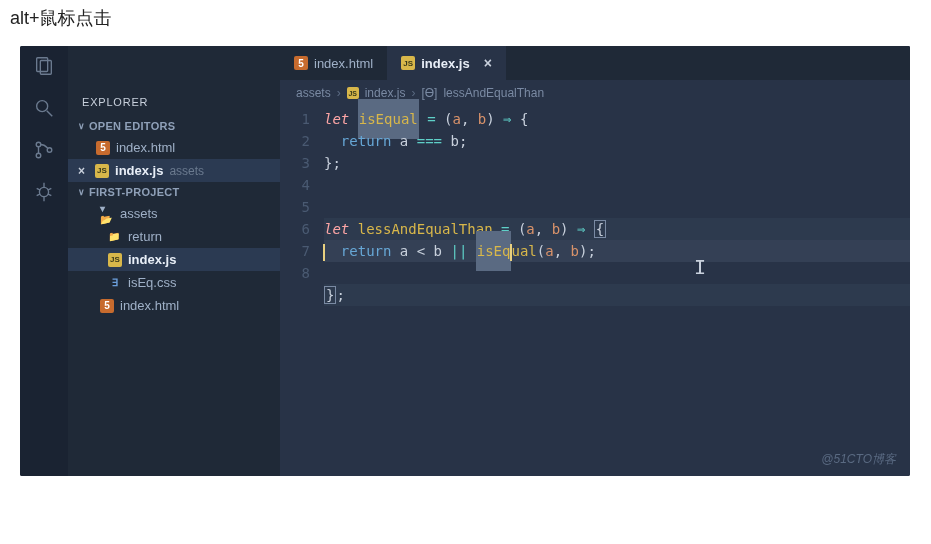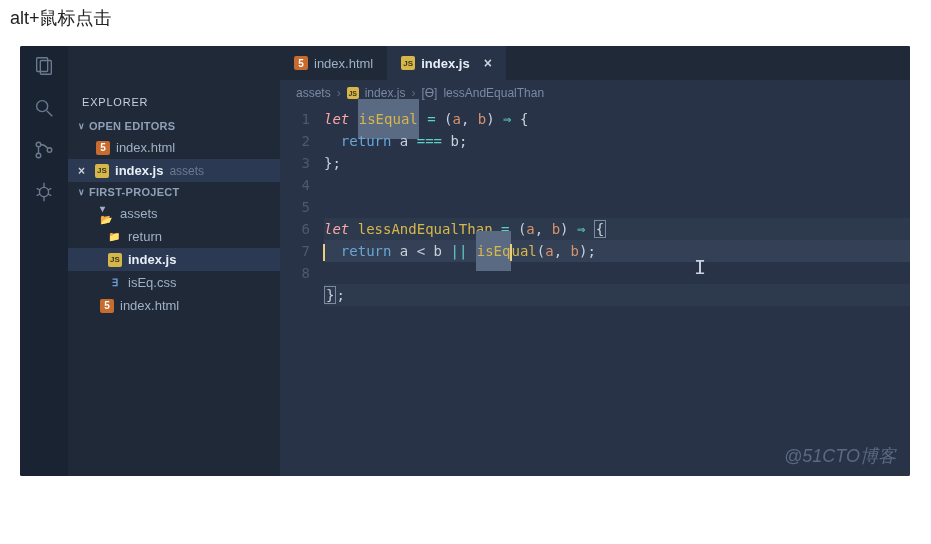--- a/index.html
+++ b/index.html
@@ -42,21 +42,21 @@
 .kw { color: #fca5a5; font-style: italic; }
 .kw2 { color: #67a7d6; }
 .fn { color: #d8b74a; }
 .op { color: #5fd0c8; }
 .param { color: #d8926a; }
 .punc { color: #c8d0dc; }
 .brace-hl { border: 1px solid #7a8aa3; padding: 0 1px; margin: -1px 0; }
 .sel-box { background: #5a6a82; padding: 12px 1px; }
 .cursor-mark { display: inline-block; width: 2px; height: 17px; background: #e8d080; vertical-align: middle; margin: 0 -1px; }
 .text-cursor-big { position: absolute; width: 12px; height: 22px; color: #c8d0dc; font-size: 20px; }
-.watermark { position: absolute; right: 14px; bottom: 8px; color: #5a6a82; font-size: 18px; font-style: italic; }
+.watermark { position: absolute; right: 14px; bottom: 8px; color: #5a6a82; font-size: 12px; font-style: italic; }
 </style>
 </head>
 <body>
 
 <div class="page-header">alt+鼠标点击</div>
 
 <div class="editor-window">
 
   <div class="activity-bar">
     <div class="activity-icon">

